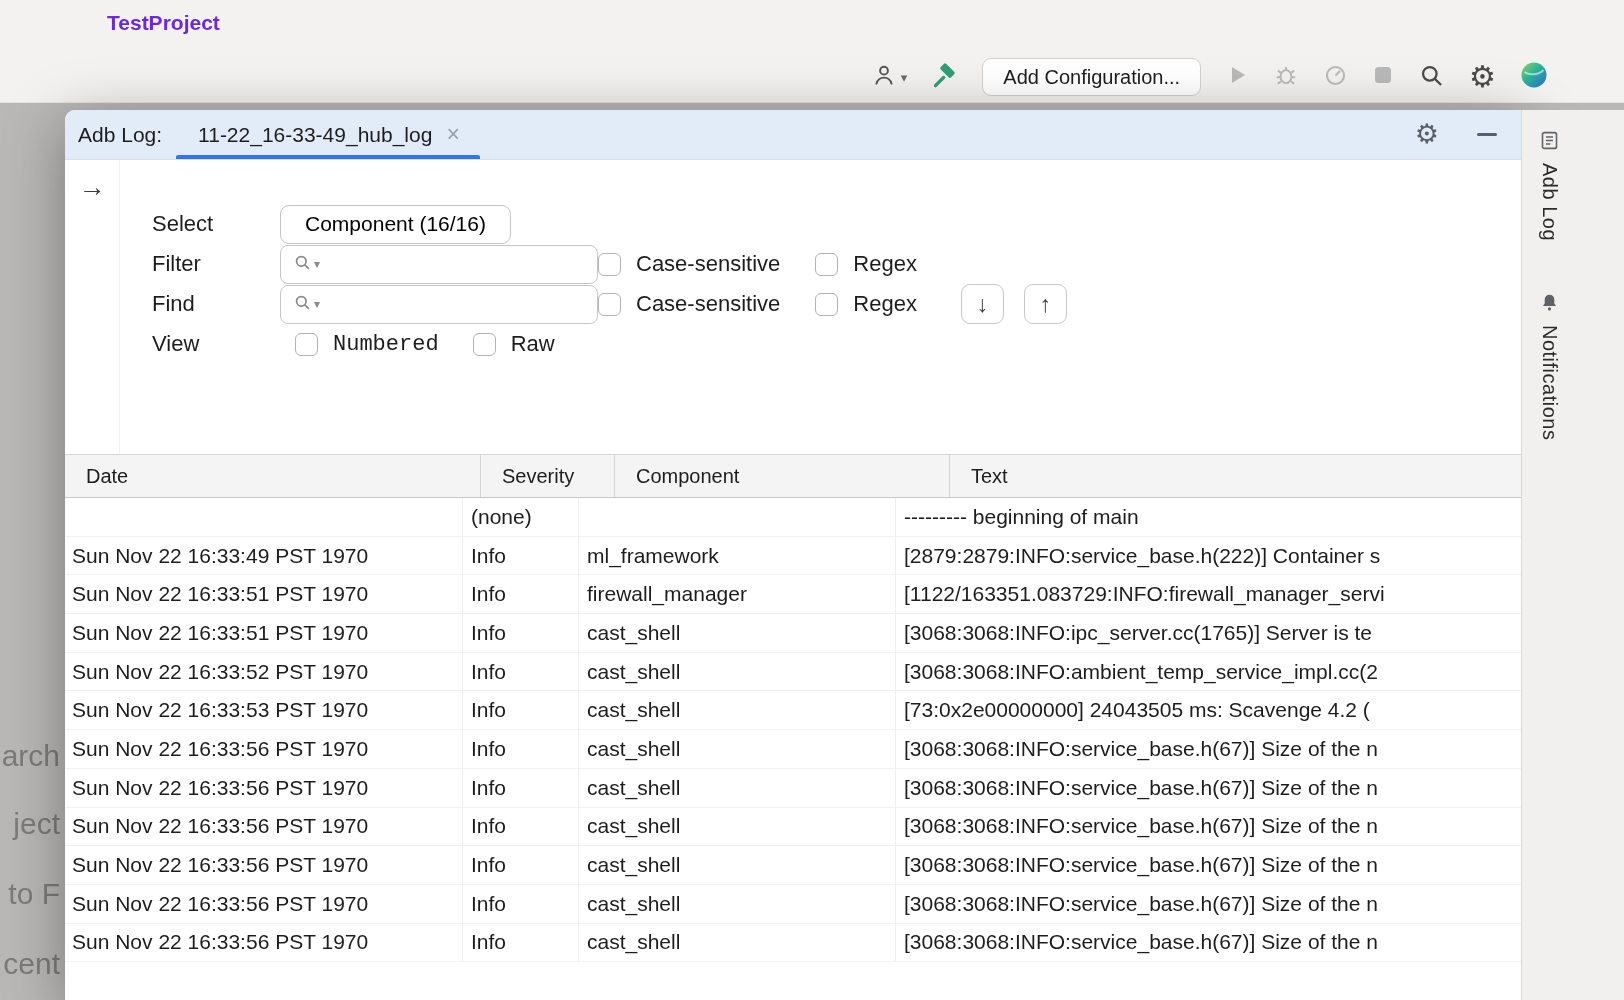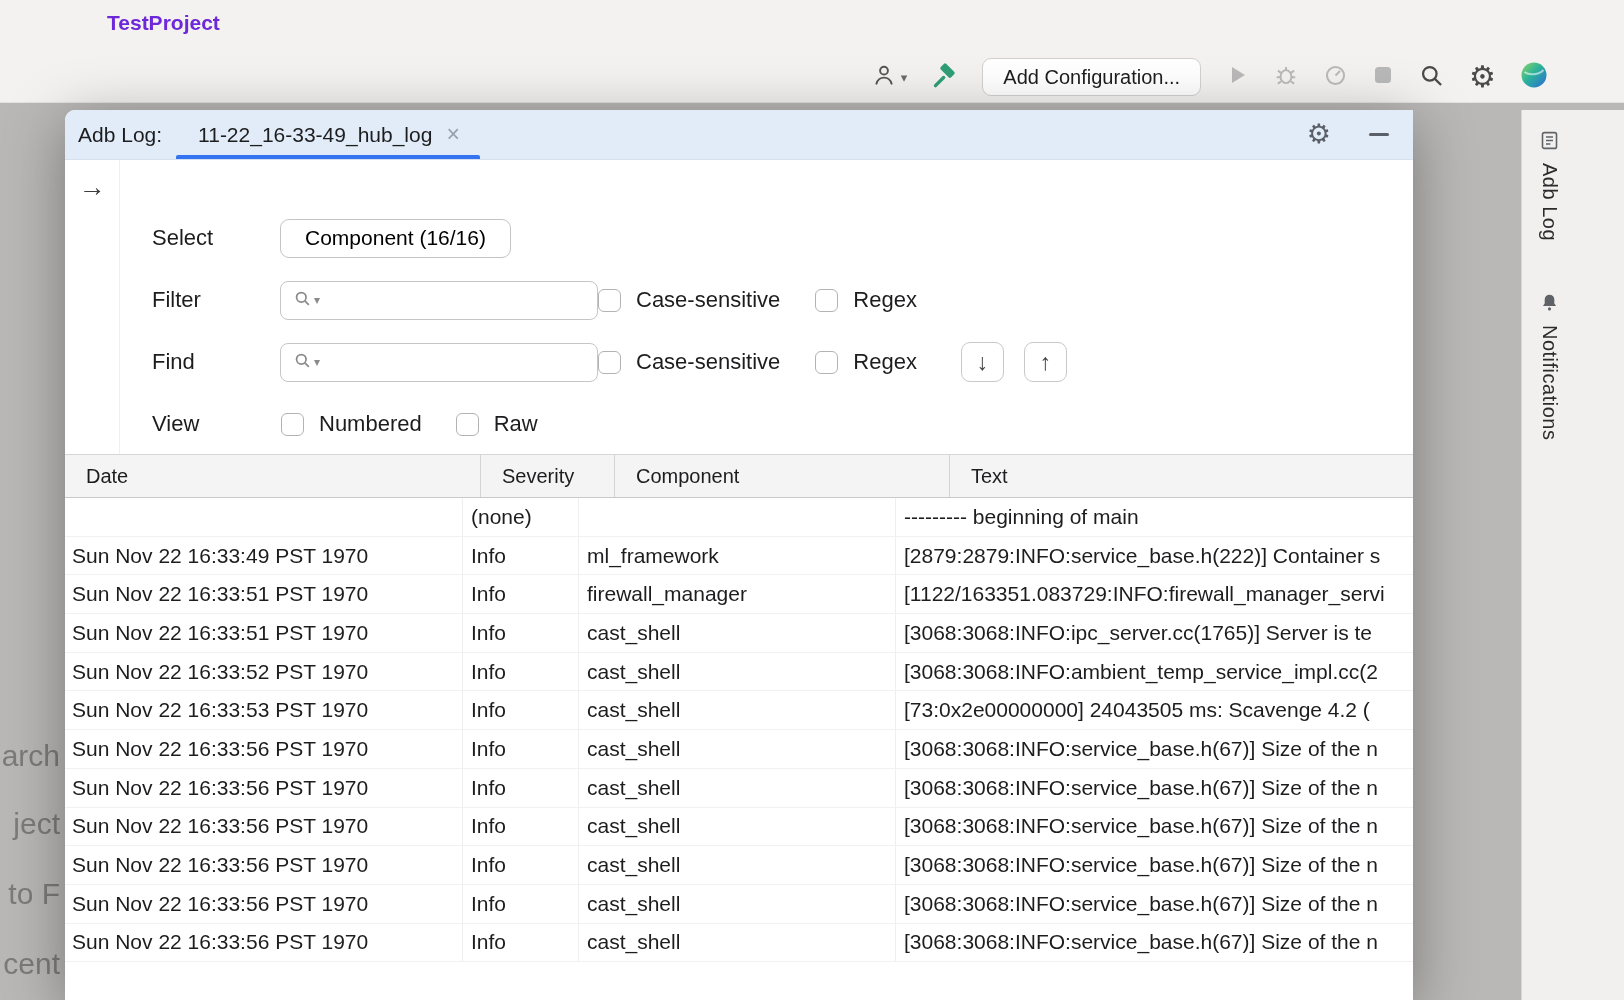--- a/index.html
+++ b/index.html
@@ -41,21 +41,21 @@
     font-size: 30px; color: #7c7b7a; white-space: nowrap;
   }
   .ghost:nth-child(1) { top: 636px; }
   .ghost:nth-child(2) { top: 704px; }
   .ghost:nth-child(3) { top: 774px; }
   .ghost:nth-child(4) { top: 844px; }
   .ghost:nth-child(5) { top: 914px; }
 
   
   .adb-window {
-    position: absolute; left: 65px; top: 110px; width: 1348px; height: 890px;
+    position: absolute; left: 65px; top: 110px; width: 1456px; height: 890px;
     background: #ffffff; border-radius: 10px 0 0 0;
     box-shadow: 0 12px 60px rgba(0,0,0,0.35);
     display: flex; flex-direction: column; overflow: hidden;
   }
 
   .panel-header {
     height: 50px; background: #e2ecf8; border-bottom: 1px solid #d7e0ee;
     display: flex; align-items: center; flex: none;
   }
   .panel-title { margin-left: 13px; font-size: 21px; }
@@ -70,21 +70,21 @@
   .tab-label { font-size: 21px; }
   .tab-close { margin-left: 14px; font-size: 23px; color: #98a0ac; line-height: 1; }
   .header-spacer { flex: 1; }
   .hdr-gear { font-size: 27px; color: #5a5e66; margin-right: 38px; line-height: 1; }
   .hdr-min { width: 20px; height: 3px; background: #5a5e66; border-radius: 2px; margin-right: 24px; }
 
   
   .filter-area { height: 295px; flex: none; display: flex; border-bottom: 1px solid #d6d6d6; }
   .collapse-col { width: 55px; border-right: 1px solid #f0f0f0; padding-top: 12px; text-align: center; }
   .collapse-arrow { font-size: 27px; color: #3c3c3e; }
-  .filter-rows { flex: 1; padding-top: 58px; display: flex; flex-direction: column; gap: 22px; }
+  .filter-rows { flex: 1; padding-top: 44px; display: flex; flex-direction: column; }
   .frow { display: flex; align-items: center; height: 40px; }
   .frow-label { width: 160px; padding-left: 32px; font-size: 22px; }
 
   .pill-btn {
     height: 39px; padding: 0 24px; background: #fff;
     border: 1px solid #c4c4c4; border-radius: 9px;
     font-size: 21px; display: flex; align-items: center;
   }
   .pill-btn + .pill-btn { margin-left: 32px; }
 
@@ -95,21 +95,21 @@
   .search-box .caret { font-size: 12px; color: #8a8a8a; margin-left: 2px; }
   .search-box input {
     border: none; outline: none; flex: 1; height: 100%;
     font-size: 20px; font-family: "Liberation Sans", sans-serif; background: transparent;
     padding-left: 8px; min-width: 0;
   }
 
   .cb { display: flex; align-items: center; gap: 15px; font-size: 22px; }
   .cb-box { width: 23px; height: 23px; border: 1.5px solid #b3b3b3; border-radius: 6px; background: #fff; flex: none; }
   .gap41 { } .gap35 { margin-left: 35px; } .gap44 { margin-left: 44px; }
-  .gap20 { margin-left: 20px; } .gap5 { margin-left: 1px; } .gap34 { margin-left: 34px; }
+  .gap20 { margin-left: 20px; } .gap5 { margin-left: 15px; font-family: Liberation Mono, monospace; } .gap34 { margin-left: 34px; }
 
   .arrow-btn {
     width: 43px; height: 40px; border: 1px solid #c9c9c9; border-radius: 9px;
     background: #fff; display: flex; align-items: center; justify-content: center;
     font-size: 23px; color: #444;
   }
 
   
   .log-table { flex: 1; display: flex; flex-direction: column; overflow: hidden; }
   .thead {

